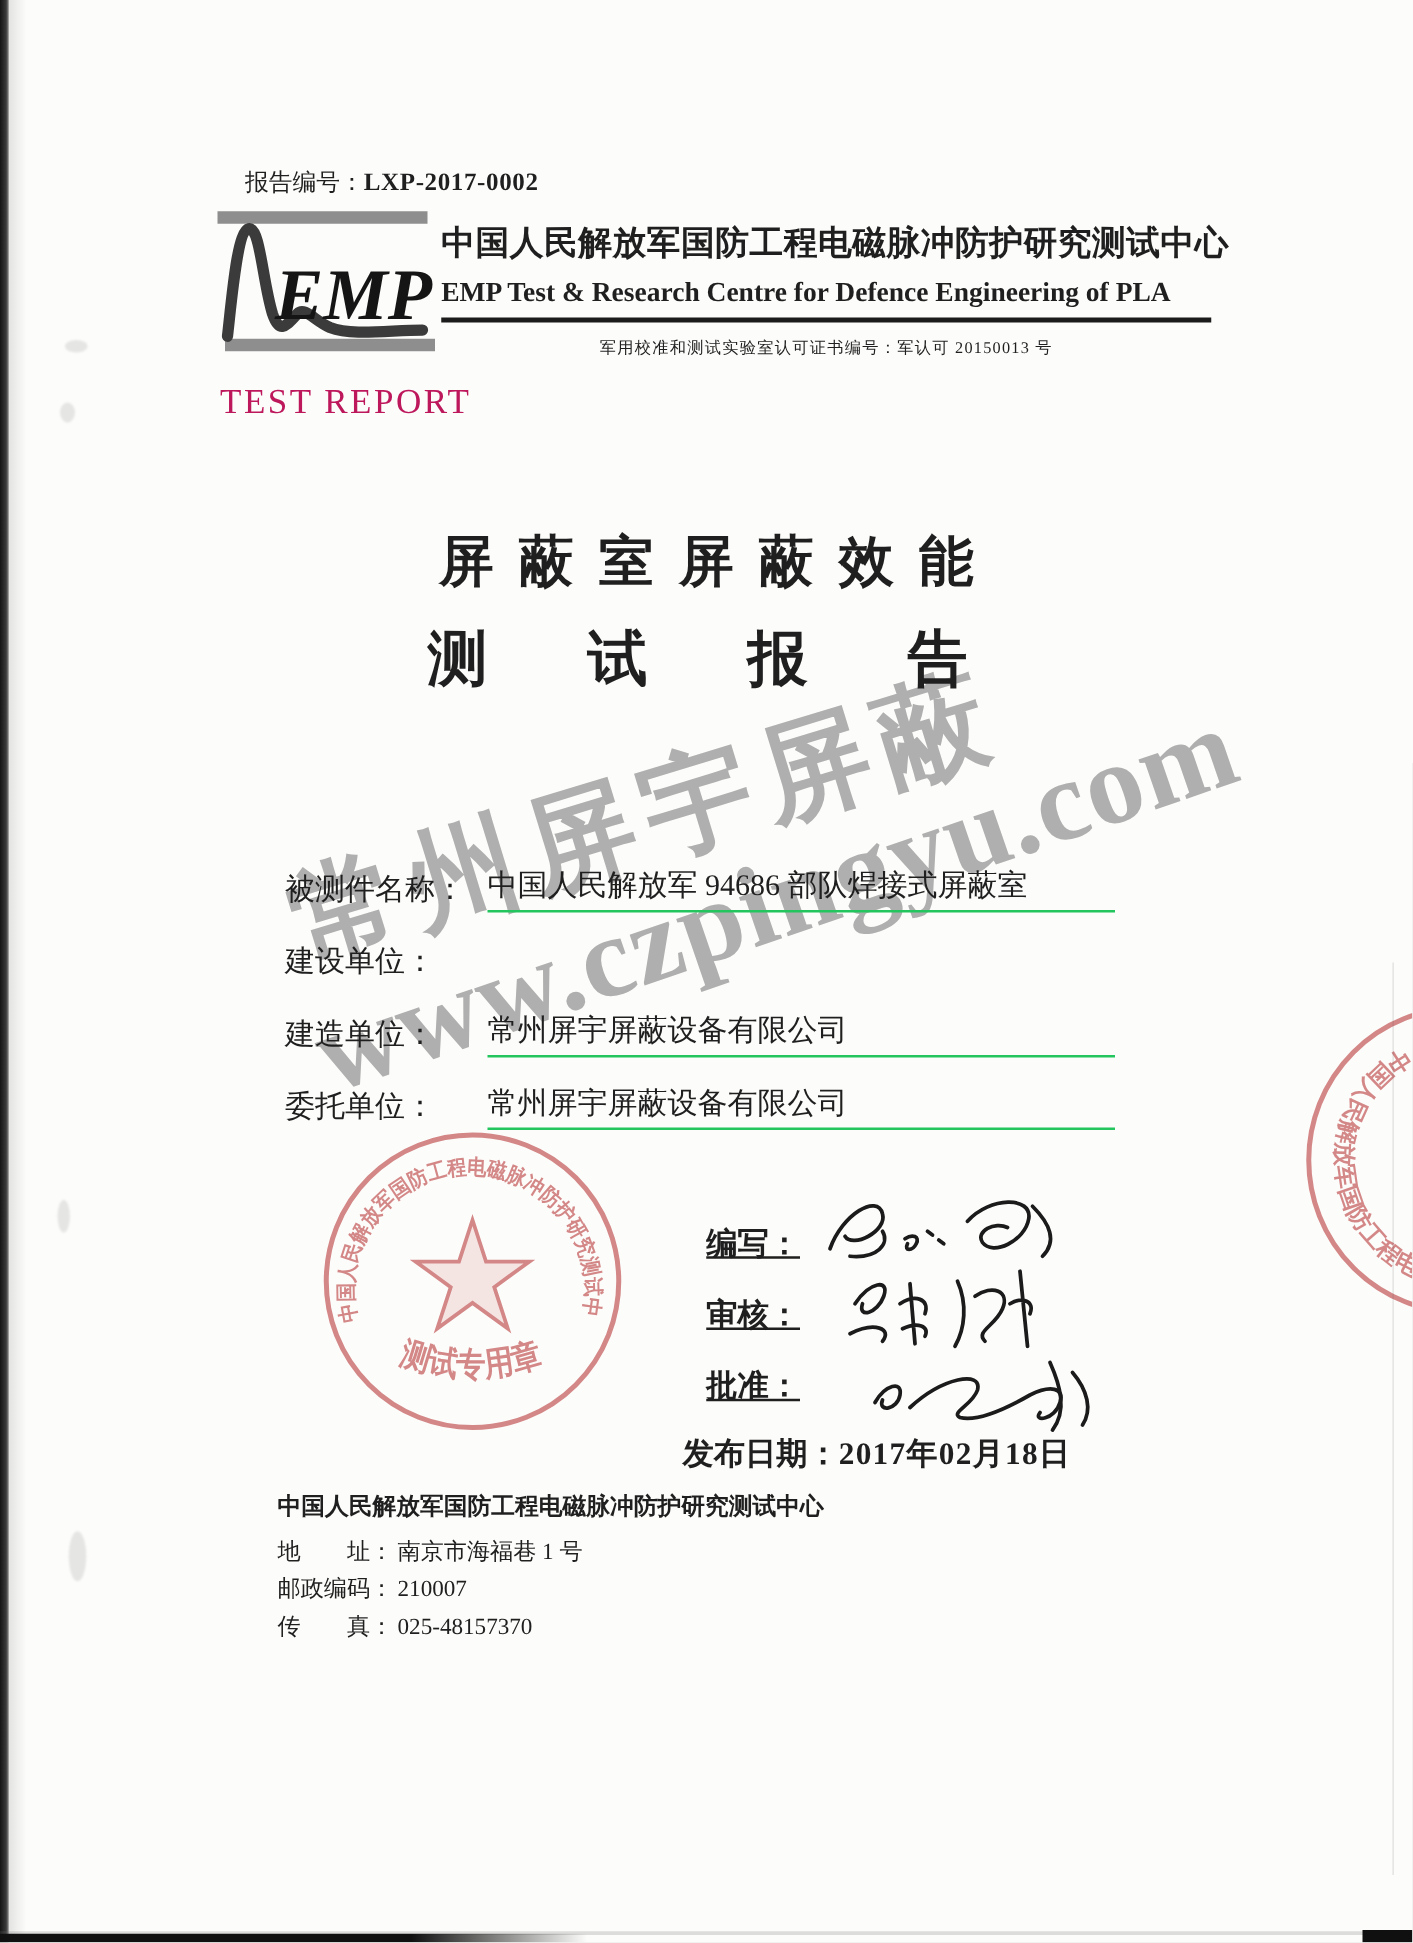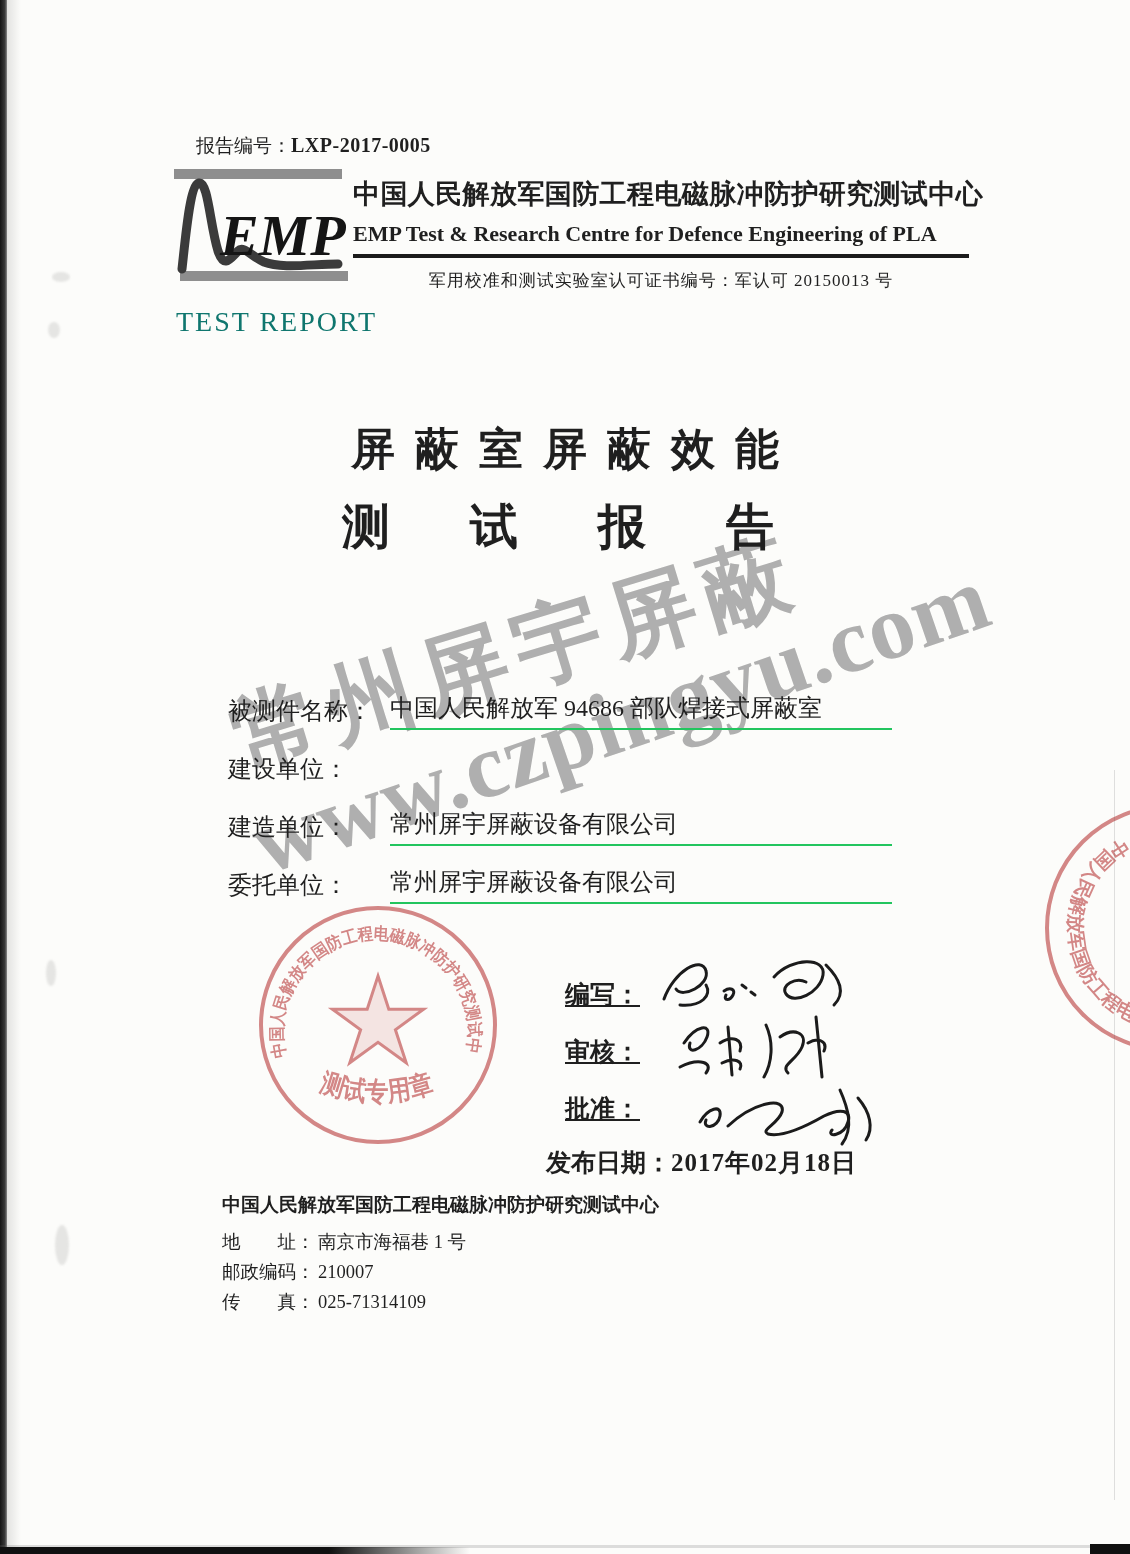--- a/index.html
+++ b/index.html
@@ -23,22 +23,22 @@
   .smudge{position:absolute;background:rgba(90,90,90,.14);border-radius:50%;filter:blur(1px);z-index:1;}
 
   
   .report-no{position:absolute;left:196px;top:133px;font-size:19px;z-index:2;}
   .report-no .num{font-weight:bold;font-size:20px;letter-spacing:.5px;}
   .logo{position:absolute;left:172px;top:163px;z-index:2;}
   .org-block{position:absolute;left:353px;top:176px;width:616px;z-index:2;}
   .org-cn{font-size:27px;font-weight:bold;white-space:nowrap;letter-spacing:.4px;}
   .org-en{font-size:22px;font-weight:bold;margin-top:9px;white-space:nowrap;}
   .org-rule{height:4px;background:#1b1b1b;margin-top:7px;}
-  .accreditation{font-size:17px;text-align:center;margin-top:11px;letter-spacing:1px;white-space:nowrap;}
-  .test-report{position:absolute;left:176px;top:306px;font-size:28px;letter-spacing:2px;color:#0f766e;z-index:2;}
+  .accreditation{font-size:13px;text-align:center;margin-top:11px;letter-spacing:1px;white-space:nowrap;}
+  .test-report{position:absolute;left:176px;top:306px;font-size:28px;letter-spacing:2px;color:#be185d;z-index:2;}
 
   
   .main-title{position:absolute;left:0;top:420px;width:1150px;text-align:center;z-index:2;}
   .title-l1{font-size:44px;font-weight:bold;letter-spacing:20px;white-space:nowrap;}
   .title-l2{font-size:48px;font-weight:bold;letter-spacing:34px;margin-top:16px;white-space:nowrap;}
 
   
   .wm{position:absolute;color:#9a9a9a;opacity:.78;white-space:nowrap;z-index:1;font-weight:bold;}
   .wm-cn{left:221px;top:597px;width:578px;height:110px;font-size:88px;letter-spacing:10px;
     transform:rotate(-17deg);}
@@ -80,21 +80,21 @@
   <div class="scan-line-right"></div>
   <div class="smudge" style="left:52px;top:272px;width:18px;height:10px;"></div>
   <div class="smudge" style="left:48px;top:322px;width:12px;height:16px;"></div>
   <div class="smudge" style="left:55px;top:1225px;width:14px;height:40px;"></div>
   <div class="smudge" style="left:46px;top:960px;width:10px;height:26px;"></div>
 
   <div class="wm wm-cn">常州屏宇屏蔽</div>
   <div class="wm wm-url">www.czpingyu.com</div>
 
   <div class="report-no">
-    <span>报告编号：</span><span class="num">LXP-2017-0005</span>
+    <span>报告编号：</span><span class="num">LXP-2017-0002</span>
   </div>
 
   <svg class="logo" width="178" height="124" viewBox="0 0 178 124">
     <rect x="2" y="6" width="168" height="10" fill="#8e8e8e"></rect>
     <rect x="8" y="108" width="168" height="10" fill="#8e8e8e"></rect>
     <path d="M10,106 C14,70 18,22 27,20 C36,18 38,62 46,88 C52,106 58,96 66,88 C72,82 80,94 92,99 C110,106 140,101 166,101" fill="none" stroke="#3b3b3b" stroke-width="9" stroke-linecap="round"></path>
     <text x="48" y="92" font-family="'Liberation Serif',serif" font-style="italic" font-weight="bold" font-size="58" fill="#151515">EMP</text>
   </svg>
 
   <div class="org-block">
@@ -192,17 +192,17 @@
     <div class="footer-row">
       <span class="footer-label">地　　址：</span>
       <span>南京市海福巷 1 号</span>
     </div>
     <div class="footer-row">
       <span class="footer-label">邮政编码：</span>
       <span>210007</span>
     </div>
     <div class="footer-row">
       <span class="footer-label">传　　真：</span>
-      <span>025-71314109</span>
+      <span>025-48157370</span>
     </div>
   </div>
 
 </div>
 
 </body></html>

